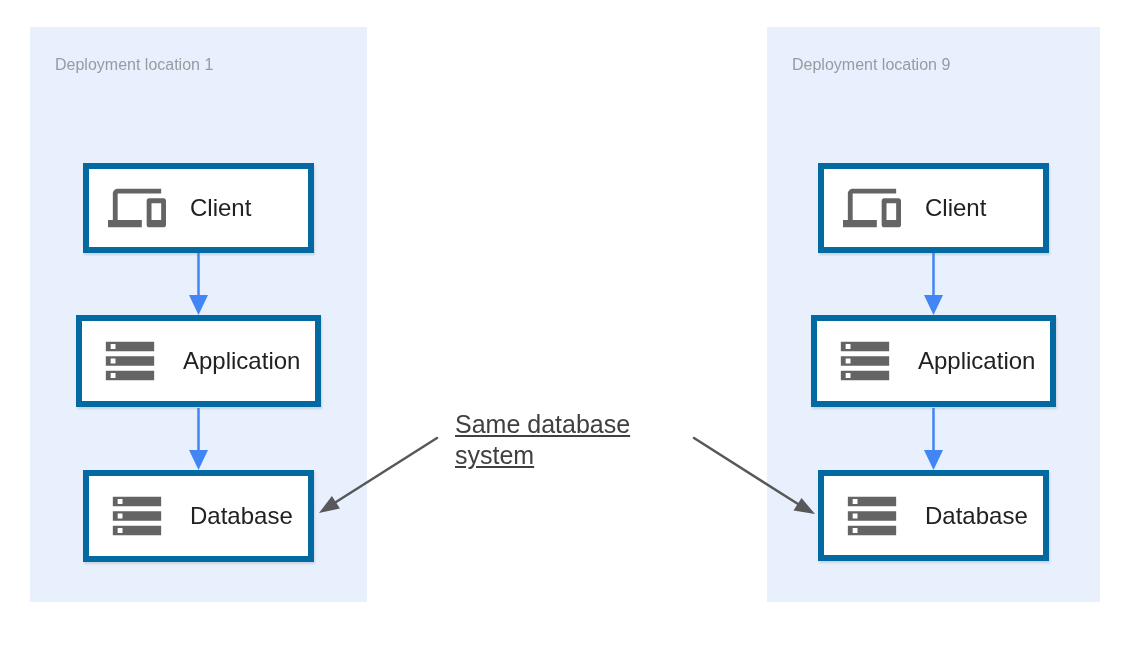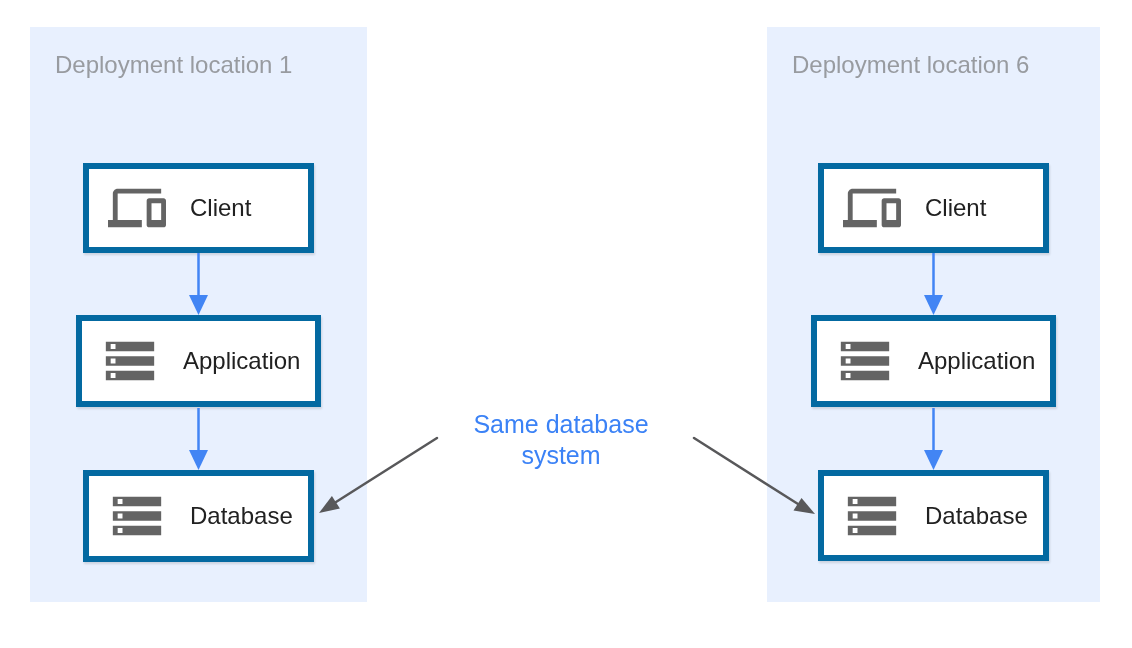--- a/index.html
+++ b/index.html
@@ -20,21 +20,21 @@
     top: 27px;
     height: 575px;
     background: #e8f0fe;
   }
   .panel.left  { left: 30px;  width: 337px; }
   .panel.right { left: 767px; width: 333px; }
   .panel-title {
     position: absolute;
     top: 23px;
     left: 25px;
-    font-size: 24px;
+    font-size: 16px;
     line-height: 29px;
     color: #989ba0;
     white-space: nowrap;
   }
   .node {
     position: absolute;
     background: #ffffff;
     border: 6px solid #0369a1;
     box-shadow: 1px 2px 2px rgba(0,0,0,0.12);
     display: flex;
@@ -61,37 +61,37 @@
     left: 0; top: 0;
     width: 1132px;
     height: 648px;
     pointer-events: none;
   }
   .annotation {
     position: absolute;
     left: 455px;
     top: 409px;
     width: 212px;
-    text-align: center;
     font-size: 25px;
     line-height: 31px;
-    color: #3b82f6;
+    color: #404040;
+    text-decoration: underline;
   }
 </style>
 </head>
 <body>
 
 <div class="canvas">
 
   <div class="panel left">
     <div class="panel-title">Deployment location 1</div>
   </div>
 
   <div class="panel right">
-    <div class="panel-title">Deployment location 6</div>
+    <div class="panel-title">Deployment location 9</div>
   </div>
 
   <div class="node n-client-1">
     <span class="node-icon">
       <svg viewBox="0 0 24 24" width="58" height="58">
           <path fill="#646464" d="M4 6h18V4H4c-1.1 0-2 .9-2 2v11H0v3h14v-3H4V6zm19 2h-6c-.55 0-1 .45-1 1v10c0 .55.45 1 1 1h6c.55 0 1-.45 1-1V9c0-.55-.45-1-1-1zm-1 9h-4v-7h4v7z"></path>
         </svg>
     </span>
     <span class="node-label">Client</span>
   </div>

